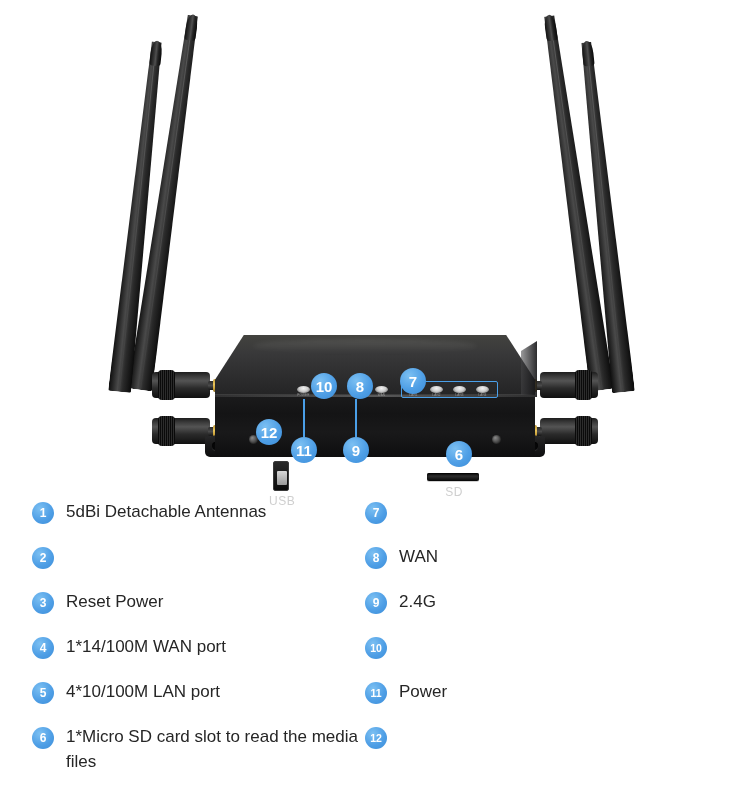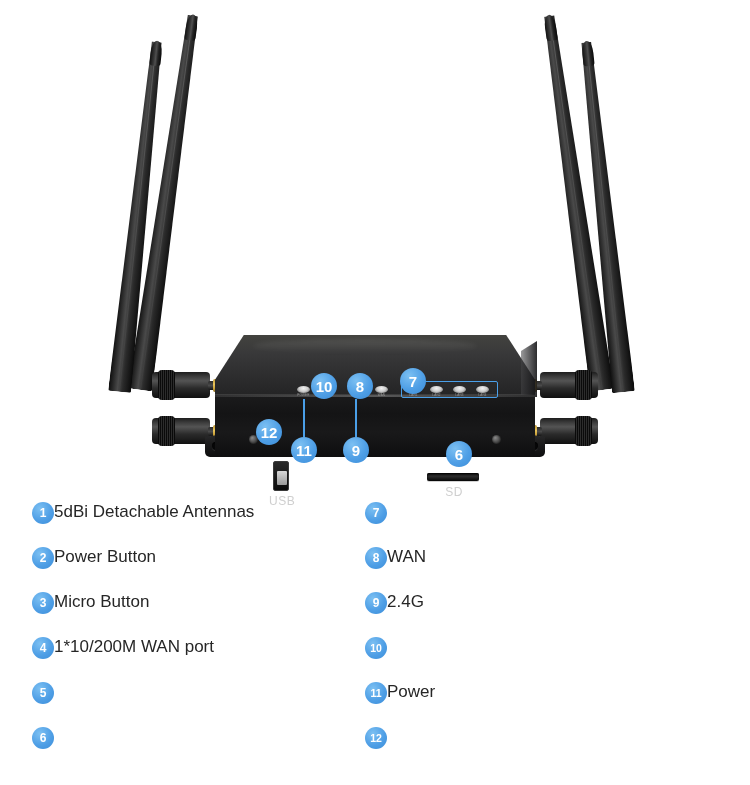--- a/index.html
+++ b/index.html
@@ -179,21 +179,21 @@
   .legend-badge {
     flex:0 0 auto; width:22px; height:22px; border-radius:50%;
     background:radial-gradient(circle at 36% 30%,#7cc0f2 0%,#4f9fe6 55%,#3c8dd8 100%);
     color:#fff; font-size:12px; font-weight:bold;
     display:flex; align-items:center; justify-content:center;
     margin-top:2px;
     font-family:"Liberation Sans", sans-serif;
   }
   .legend-badge.wide { font-size:10.5px; }
   .legend-text {
-    font-size:17px; color:#262626;
+    margin-left:12px; font-size:17px; color:#262626;
     line-height:1.45; font-family:"Liberation Sans", sans-serif;
   }
 </style>
 </head>
 <body>
 
 <div id="page">
 
   <div id="device-area">
 
@@ -326,35 +326,36 @@
 
   <div id="legend">
 
     <div class="legend-col" id="legend-col-left">
       <div class="legend-item">
         <span class="legend-badge">1</span>
         <span class="legend-text">5dBi Detachable Antennas</span>
       </div>
       <div class="legend-item">
         <span class="legend-badge">2</span>
-        <span class="legend-text">Power Button</span>
       </div>
       <div class="legend-item">
         <span class="legend-badge">3</span>
-        <span class="legend-text">Micro Button</span>
+        <span class="legend-text">Reset Power</span>
       </div>
       <div class="legend-item">
         <span class="legend-badge">4</span>
-        <span class="legend-text">1*10/200M WAN port</span>
+        <span class="legend-text">1*14/100M WAN port</span>
       </div>
       <div class="legend-item">
         <span class="legend-badge">5</span>
+        <span class="legend-text">4*10/100M LAN port</span>
       </div>
       <div class="legend-item">
         <span class="legend-badge">6</span>
+        <span class="legend-text">1*Micro SD card slot to read the media files</span>
       </div>
     </div>
 
     <div class="legend-col" id="legend-col-right">
       <div class="legend-item">
         <span class="legend-badge">7</span>
       </div>
       <div class="legend-item">
         <span class="legend-badge">8</span>
         <span class="legend-text">WAN</span>

